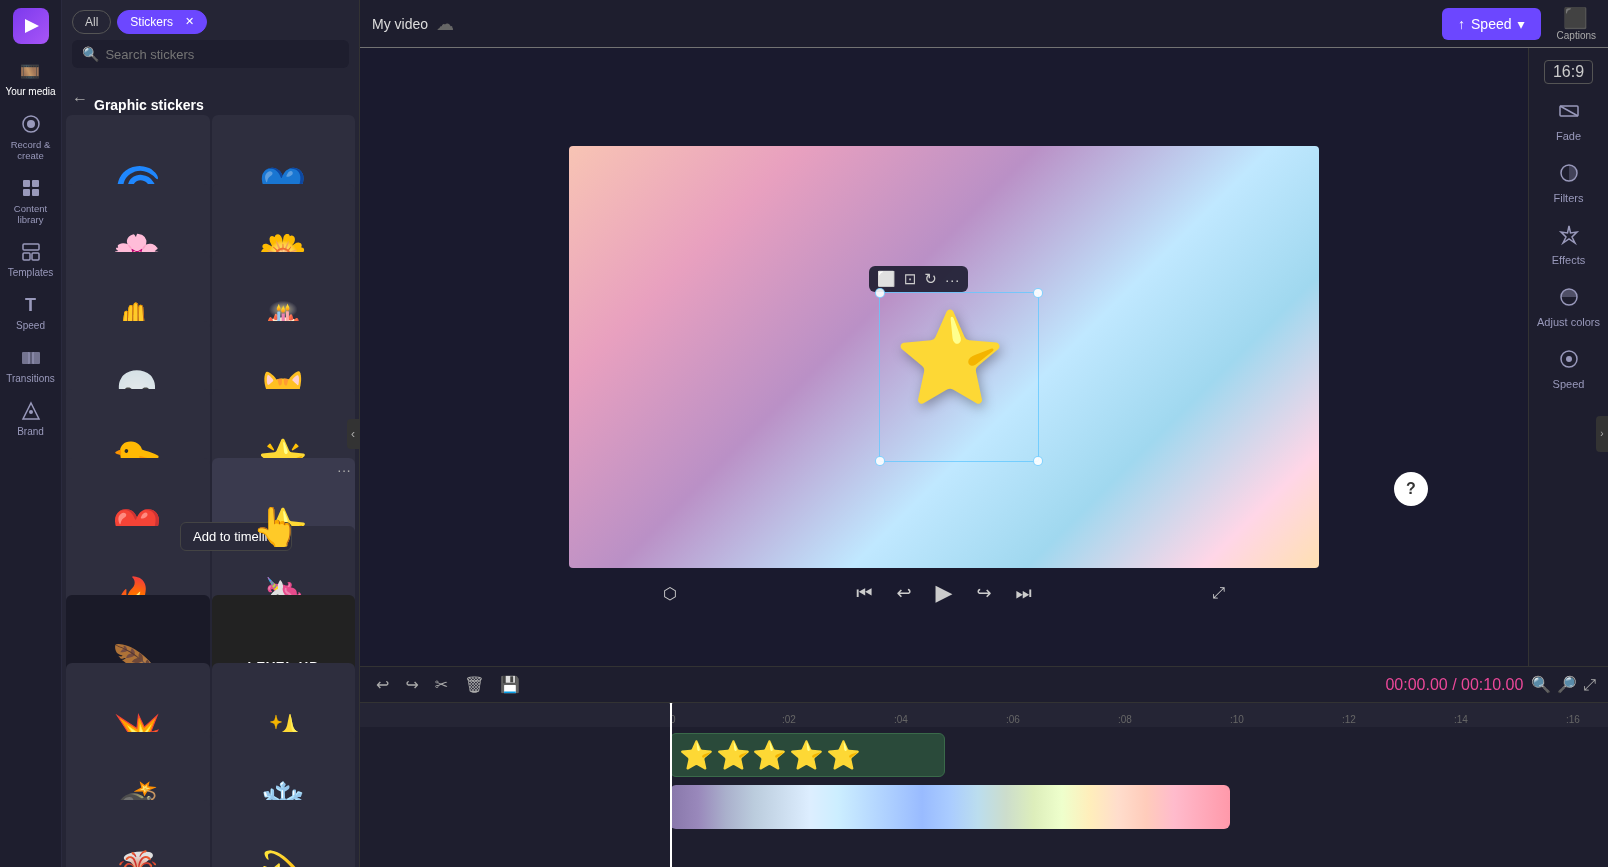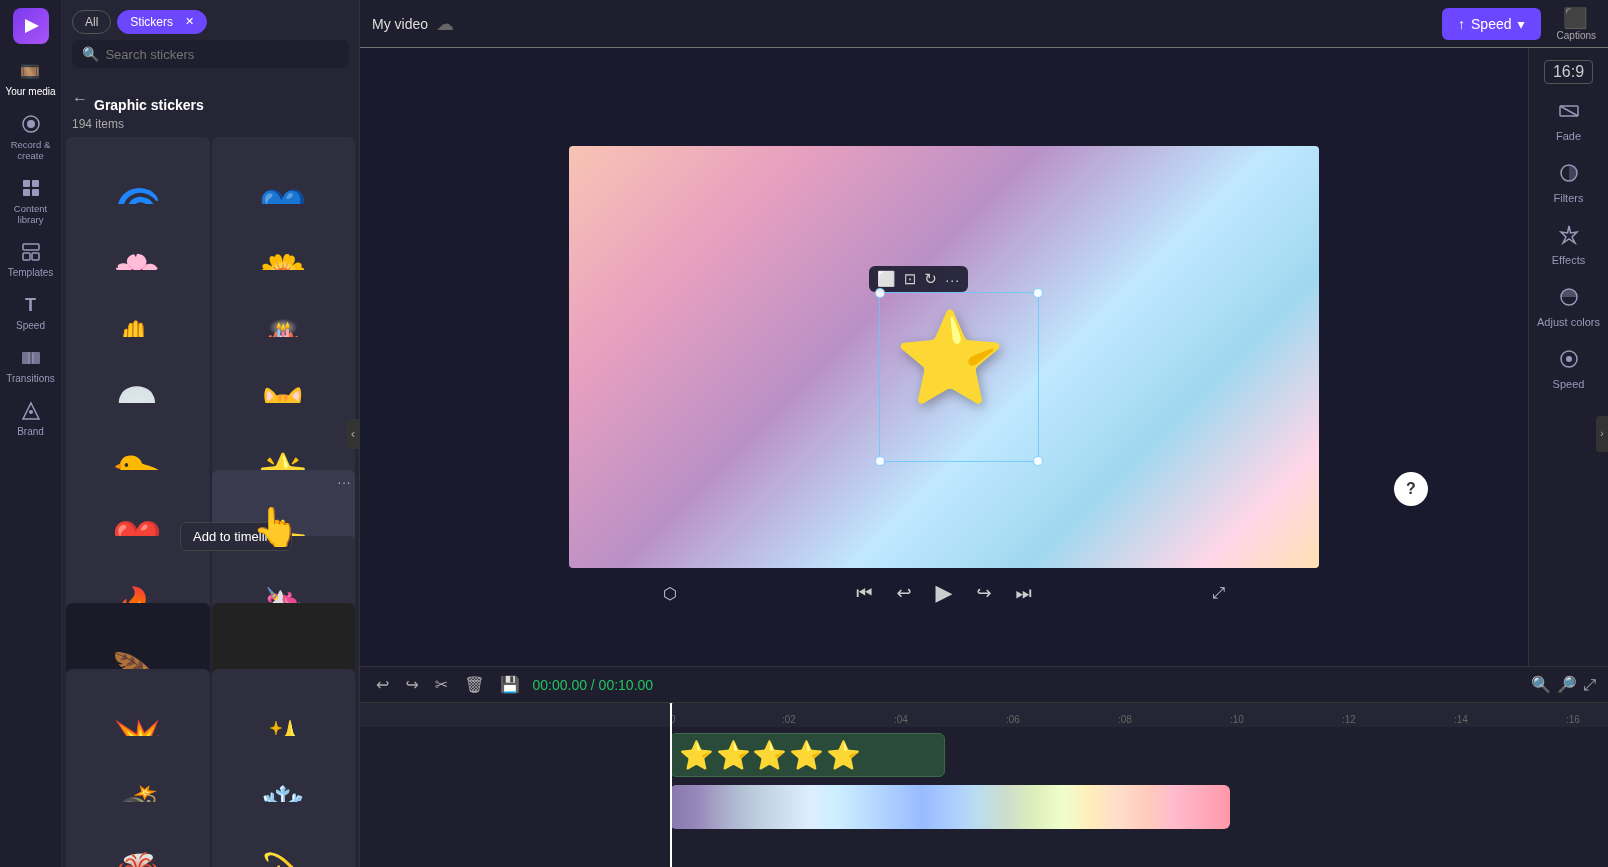--- a/index.html
+++ b/index.html
@@ -395,23 +395,23 @@
     .timeline-tool-btn {
       background: none;
       border: none;
       color: #aaa;
       font-size: 16px;
       cursor: pointer;
       padding: 2px 4px;
     }
     .timeline-time {
       flex: 1;
-      text-align: left;
-      font-size: 14px;
-      color: #22c55e;
+      text-align: right;
+      font-size: 16px;
+      color: #ec4899;
     }
     .zoom-controls {
       display: flex;
       align-items: center;
       gap: 6px;
     }
     .zoom-btn {
       background: none;
       border: none;
       color: #aaa;
@@ -605,21 +605,20 @@
     <div class="search-bar">
       <span style="color:#888;font-size:14px;">🔍</span>
       <input type="text" placeholder="Search stickers" style="">
     </div>
   </div>
 
   <div class="section-header">
     <span class="back-btn">←</span>
     <span class="section-title">Graphic stickers</span>
   </div>
-  <div class="items-count">194 items</div>
 
   <div class="stickers-grid">
 
     <div class="sticker-cell" style="font-size:38px;">🌀</div>
     <div class="sticker-cell" style="font-size:38px;">💙</div>
 
     <div class="sticker-cell">🌸</div>
     <div class="sticker-cell">🌼</div>
 
     <div class="sticker-cell">✋</div>

